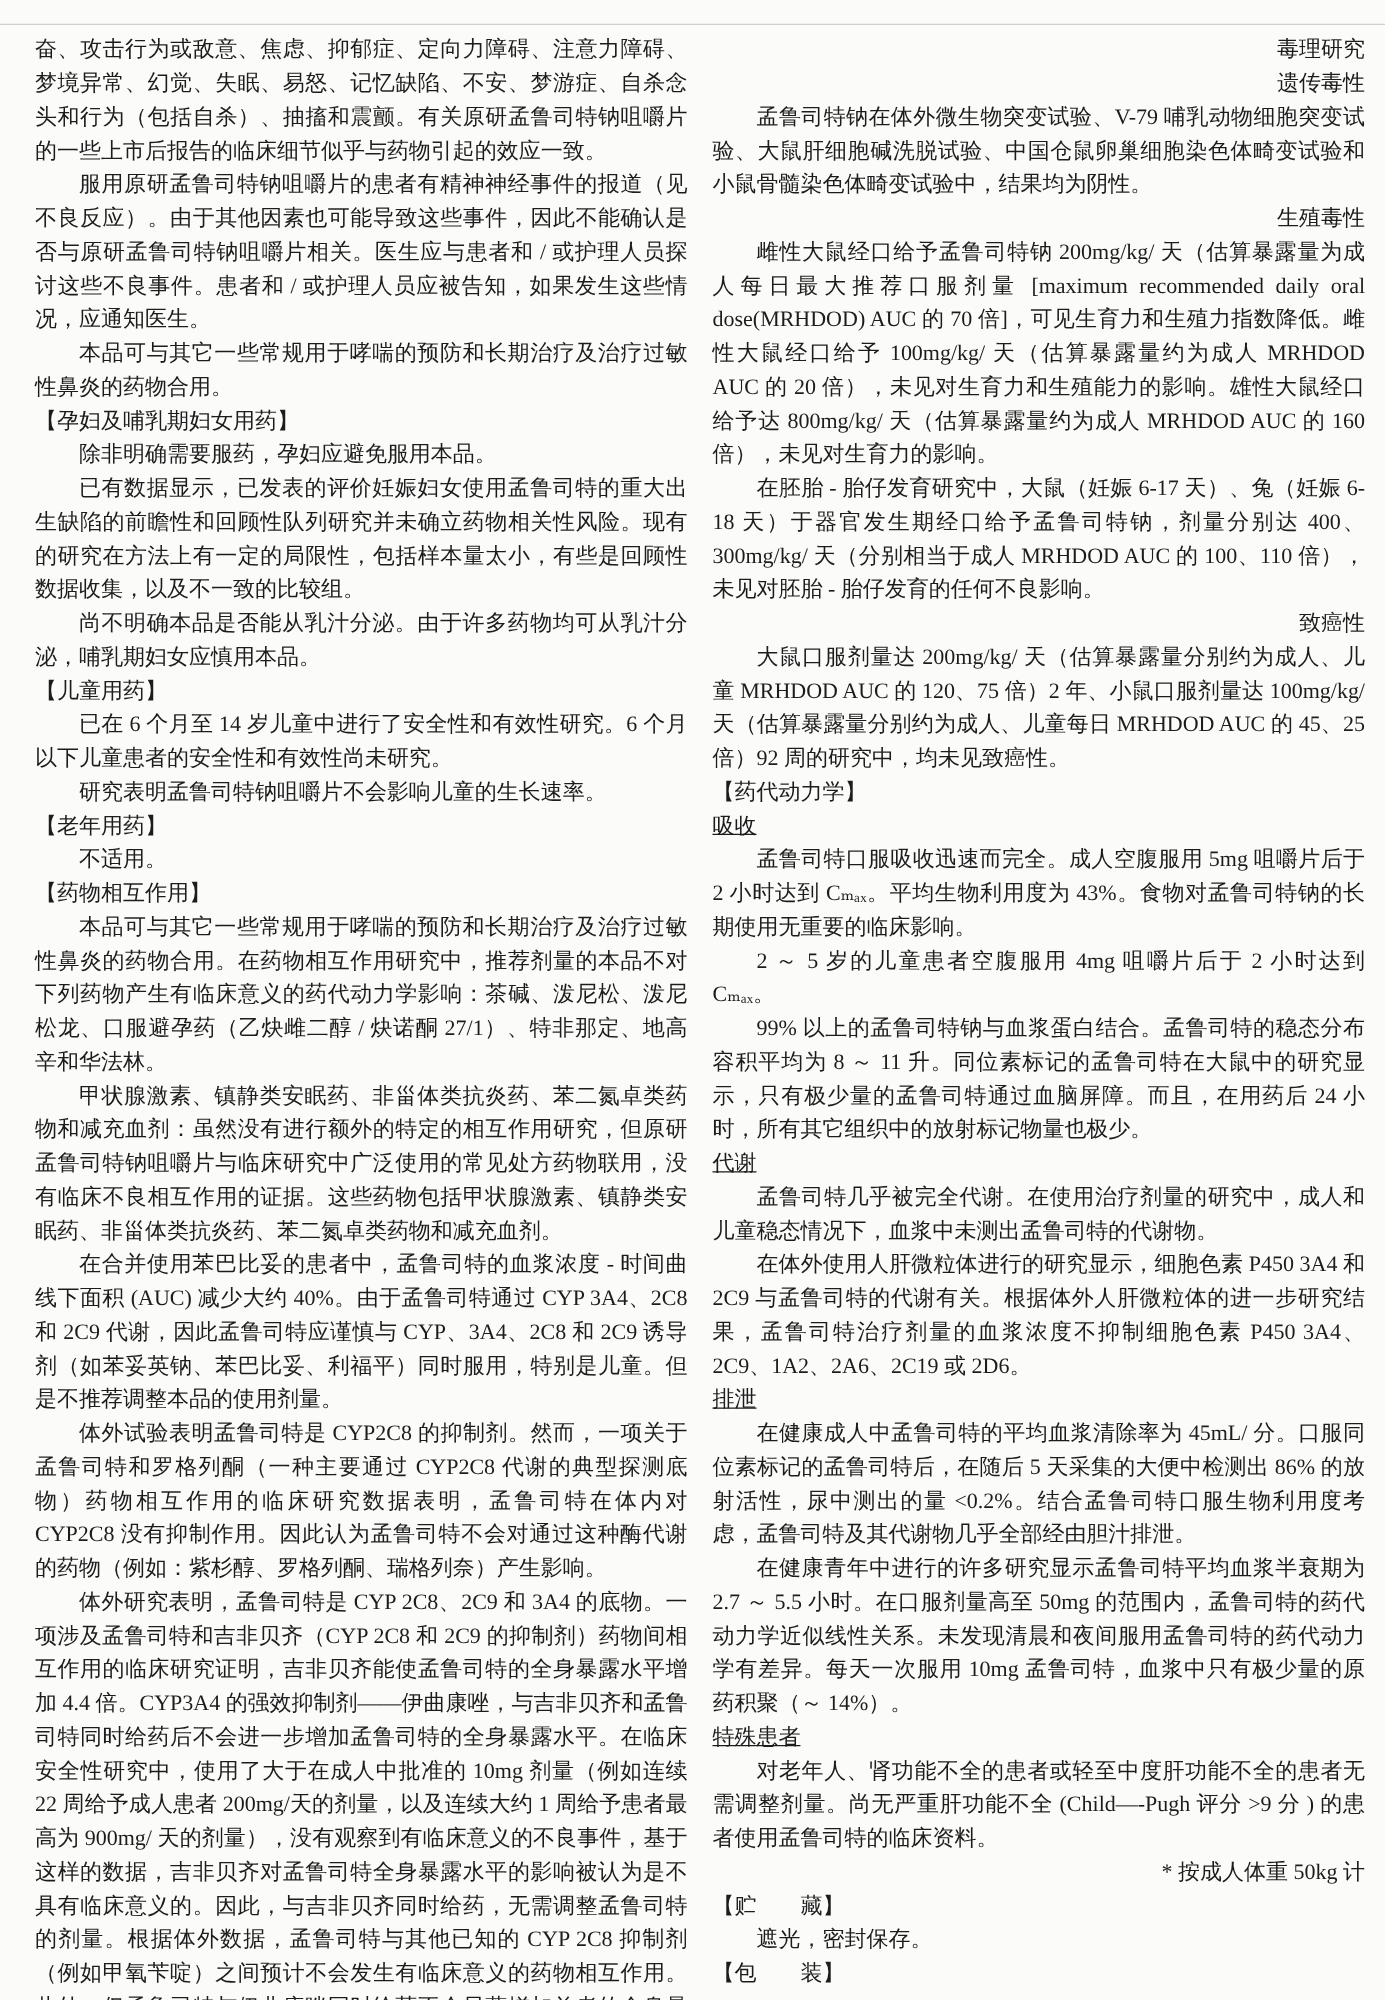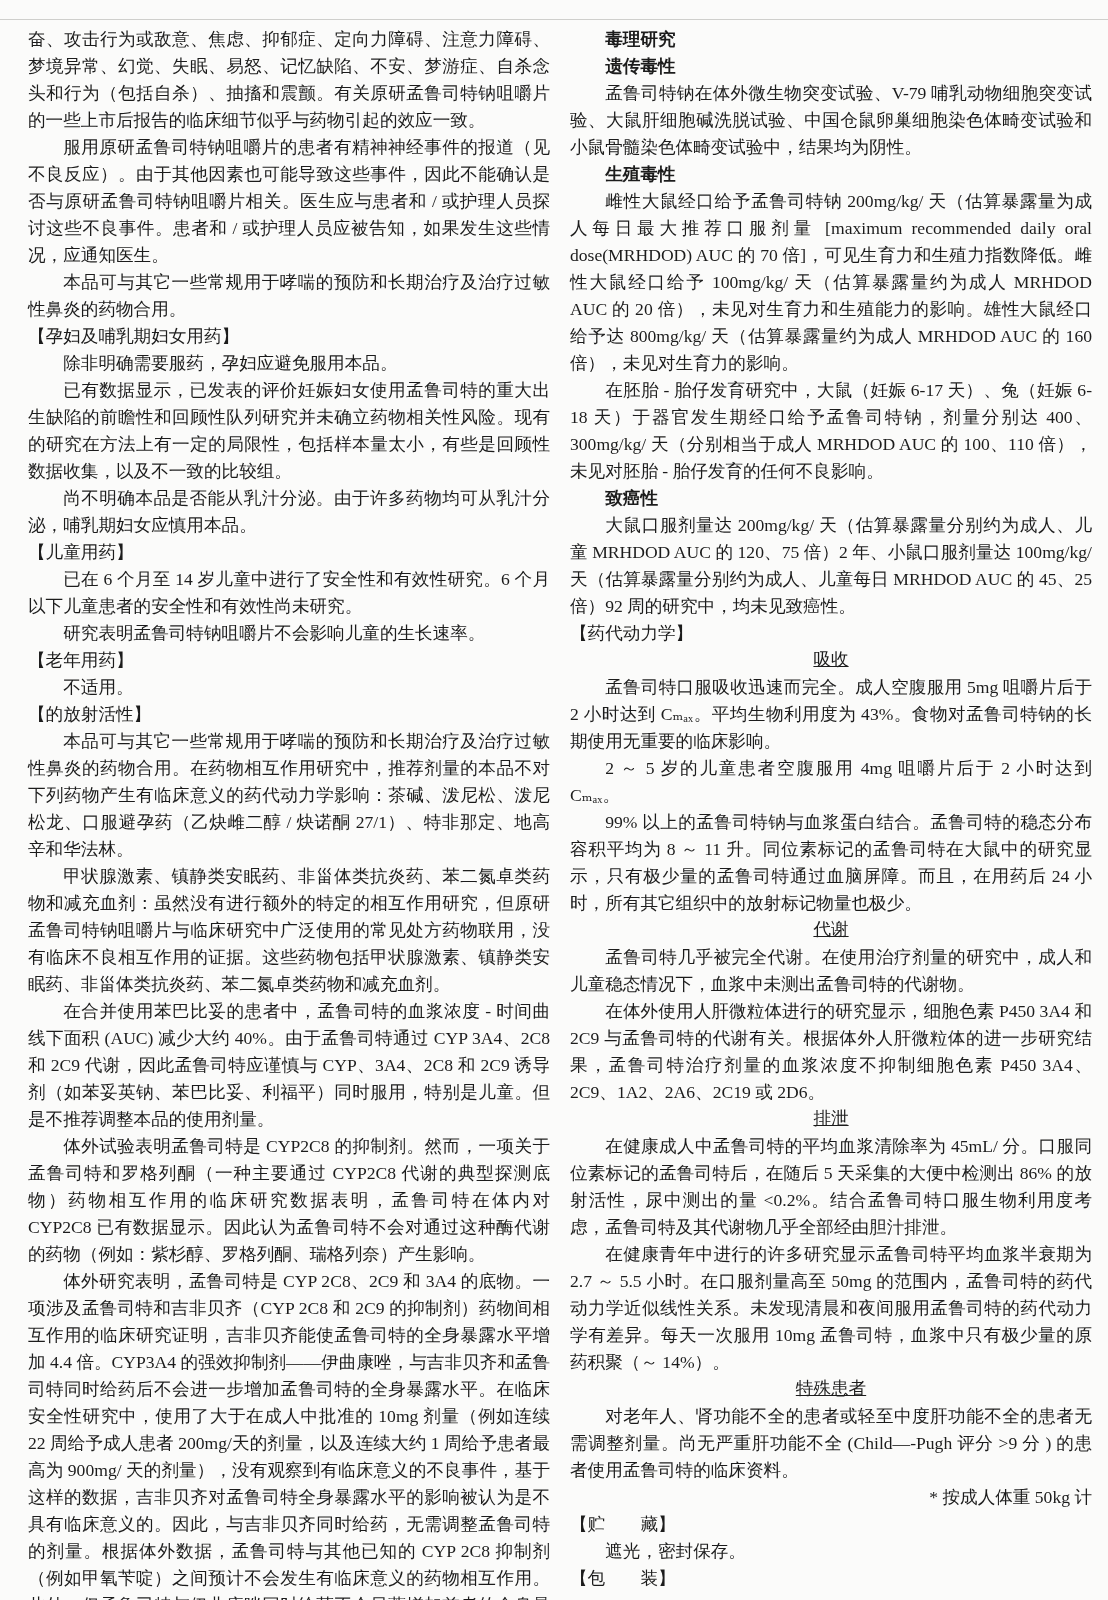--- a/index.html
+++ b/index.html
@@ -36,28 +36,27 @@
   .col {
     flex: 1 1 0;
     min-width: 0;
     text-align: justify;
   }
   .blk { margin: 0; }
   .p { text-indent: 2em; }
   .cont { text-indent: 0; }
   .h { text-indent: 0; }
   .sub-bold {
-    font-weight: bold;
+    font-weight: normal;
     text-indent: 2em;
-    text-align: left;
+    text-align: right;
   }
   .sub-underline {
     text-indent: 0;
-    text-align: center;
-    font-family: Liberation Mono, monospace;
+    text-align: left;
   }
   .sub-underline .ul-text { text-decoration: underline; }
   .flush { text-indent: 0; text-align: right; }
 </style>
 </head>
 <body>
 
 <div class="page">
   <div class="top-artifact"></div>
   <div class="cols">
@@ -67,25 +66,25 @@
         <div class="blk p">本品可与其它一些常规用于哮喘的预防和长期治疗及治疗过敏性鼻炎的药物合用。</div>
         <div class="blk h">【孕妇及哺乳期妇女用药】</div>
         <div class="blk p">除非明确需要服药，孕妇应避免服用本品。</div>
         <div class="blk p">已有数据显示，已发表的评价妊娠妇女使用孟鲁司特的重大出生缺陷的前瞻性和回顾性队列研究并未确立药物相关性风险。现有的研究在方法上有一定的局限性，包括样本量太小，有些是回顾性数据收集，以及不一致的比较组。</div>
         <div class="blk p">尚不明确本品是否能从乳汁分泌。由于许多药物均可从乳汁分泌，哺乳期妇女应慎用本品。</div>
         <div class="blk h">【儿童用药】</div>
         <div class="blk p">已在 6 个月至 14 岁儿童中进行了安全性和有效性研究。6 个月以下儿童患者的安全性和有效性尚未研究。</div>
         <div class="blk p">研究表明孟鲁司特钠咀嚼片不会影响儿童的生长速率。</div>
         <div class="blk h">【老年用药】</div>
         <div class="blk p">不适用。</div>
-        <div class="blk h">【的放射活性】</div>
+        <div class="blk h">【药物相互作用】</div>
         <div class="blk p">本品可与其它一些常规用于哮喘的预防和长期治疗及治疗过敏性鼻炎的药物合用。在药物相互作用研究中，推荐剂量的本品不对下列药物产生有临床意义的药代动力学影响：茶碱、泼尼松、泼尼松龙、口服避孕药（乙炔雌二醇 / 炔诺酮 27/1）、特非那定、地高辛和华法林。</div>
         <div class="blk p">甲状腺激素、镇静类安眠药、非甾体类抗炎药、苯二氮卓类药物和减充血剂：虽然没有进行额外的特定的相互作用研究，但原研孟鲁司特钠咀嚼片与临床研究中广泛使用的常见处方药物联用，没有临床不良相互作用的证据。这些药物包括甲状腺激素、镇静类安眠药、非甾体类抗炎药、苯二氮卓类药物和减充血剂。</div>
         <div class="blk p">在合并使用苯巴比妥的患者中，孟鲁司特的血浆浓度 - 时间曲线下面积 (AUC) 减少大约 40%。由于孟鲁司特通过 CYP 3A4、2C8 和 2C9 代谢，因此孟鲁司特应谨慎与 CYP、3A4、2C8 和 2C9 诱导剂（如苯妥英钠、苯巴比妥、利福平）同时服用，特别是儿童。但是不推荐调整本品的使用剂量。</div>
-        <div class="blk p">体外试验表明孟鲁司特是 CYP2C8 的抑制剂。然而，一项关于孟鲁司特和罗格列酮（一种主要通过 CYP2C8 代谢的典型探测底物）药物相互作用的临床研究数据表明，孟鲁司特在体内对 CYP2C8 已有数据显示。因此认为孟鲁司特不会对通过这种酶代谢的药物（例如：紫杉醇、罗格列酮、瑞格列奈）产生影响。</div>
+        <div class="blk p">体外试验表明孟鲁司特是 CYP2C8 的抑制剂。然而，一项关于孟鲁司特和罗格列酮（一种主要通过 CYP2C8 代谢的典型探测底物）药物相互作用的临床研究数据表明，孟鲁司特在体内对 CYP2C8 没有抑制作用。因此认为孟鲁司特不会对通过这种酶代谢的药物（例如：紫杉醇、罗格列酮、瑞格列奈）产生影响。</div>
         <div class="blk p">体外研究表明，孟鲁司特是 CYP 2C8、2C9 和 3A4 的底物。一项涉及孟鲁司特和吉非贝齐（CYP 2C8 和 2C9 的抑制剂）药物间相互作用的临床研究证明，吉非贝齐能使孟鲁司特的全身暴露水平增加 4.4 倍。CYP3A4 的强效抑制剂——伊曲康唑，与吉非贝齐和孟鲁司特同时给药后不会进一步增加孟鲁司特的全身暴露水平。在临床安全性研究中，使用了大于在成人中批准的 10mg 剂量（例如连续 22 周给予成人患者 200mg/天的剂量，以及连续大约 1 周给予患者最高为 900mg/ 天的剂量），没有观察到有临床意义的不良事件，基于这样的数据，吉非贝齐对孟鲁司特全身暴露水平的影响被认为是不具有临床意义的。因此，与吉非贝齐同时给药，无需调整孟鲁司特的剂量。根据体外数据，孟鲁司特与其他已知的 CYP 2C8 抑制剂（例如甲氧苄啶）之间预计不会发生有临床意义的药物相互作用。此外，仅孟鲁司特与伊曲康唑同时给药不会显著增加前者的全身暴露水平。</div>
       </div>
     <div class="col" id="col-right">
         <div class="blk sub-bold">毒理研究</div>
         <div class="blk sub-bold">遗传毒性</div>
         <div class="blk p">孟鲁司特钠在体外微生物突变试验、V-79 哺乳动物细胞突变试验、大鼠肝细胞碱洗脱试验、中国仓鼠卵巢细胞染色体畸变试验和小鼠骨髓染色体畸变试验中，结果均为阴性。</div>
         <div class="blk sub-bold">生殖毒性</div>
         <div class="blk p">雌性大鼠经口给予孟鲁司特钠 200mg/kg/ 天（估算暴露量为成人每日最大推荐口服剂量 [maximum recommended daily oral dose(MRHDOD) AUC 的 70 倍]，可见生育力和生殖力指数降低。雌性大鼠经口给予 100mg/kg/ 天（估算暴露量约为成人 MRHDOD AUC 的 20 倍），未见对生育力和生殖能力的影响。雄性大鼠经口给予达 800mg/kg/ 天（估算暴露量约为成人 MRHDOD AUC 的 160 倍），未见对生育力的影响。</div>
         <div class="blk p">在胚胎 - 胎仔发育研究中，大鼠（妊娠 6-17 天）、兔（妊娠 6-18 天）于器官发生期经口给予孟鲁司特钠，剂量分别达 400、300mg/kg/ 天（分别相当于成人 MRHDOD AUC 的 100、110 倍），未见对胚胎 - 胎仔发育的任何不良影响。</div>
         <div class="blk sub-bold">致癌性</div>

